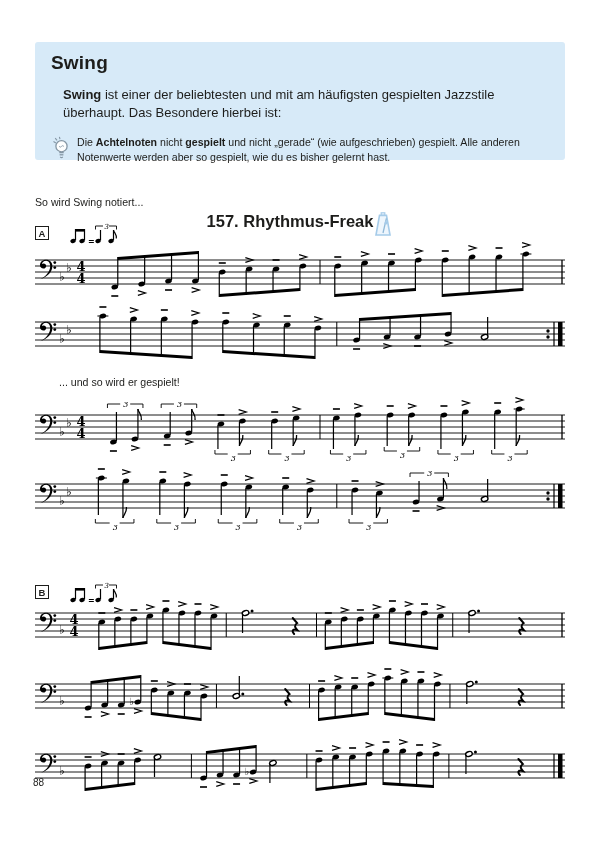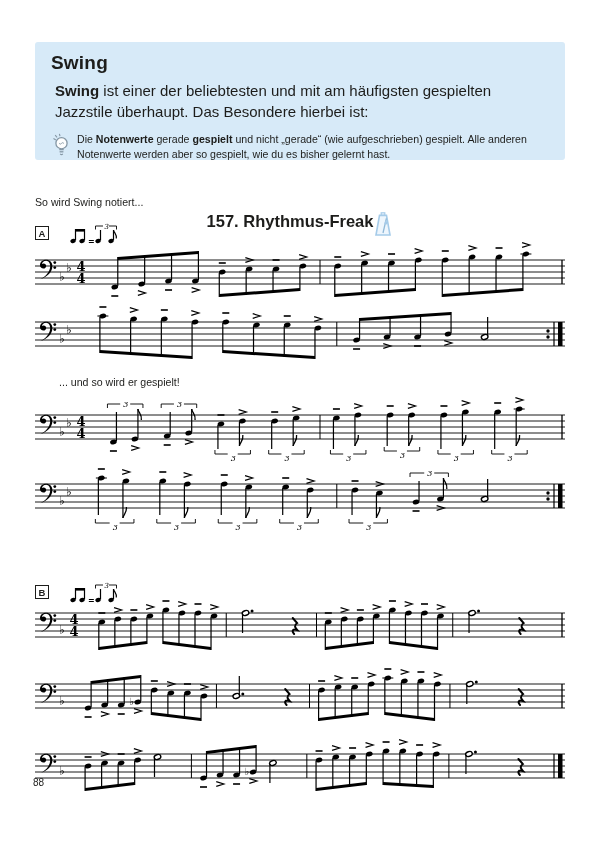--- a/index.html
+++ b/index.html
@@ -2,21 +2,21 @@
 <html><head>
 <meta charset="utf-8">
 <style>
   html,body{margin:0;padding:0;background:#fff;}
   .page{position:relative;width:600px;height:849px;background:#ffffff;overflow:hidden;
         font-family:"Liberation Sans",sans-serif;color:#1d1d1b;}
   .abs{position:absolute;}
   .info-box{left:35px;top:42px;width:530px;height:118px;background:#d7eaf8;border-radius:3px;
             box-sizing:border-box;padding:10px 16px 10px 16px;}
   .info-title{font-size:19px;font-weight:bold;margin:0 0 6px 0;letter-spacing:0.2px;}
-  .info-p{font-size:15px;line-height:1.42;margin:4px;}
+  .info-p{font-size:13px;line-height:1.42;margin:12px;}
   .tip-row{display:flex;margin-top:9px;align-items:flex-start;}
   .tip-icon{flex:0 0 26px;padding-top:1px;}
   .tip-text{font-size:10.6px;line-height:1.42;}
   b{font-weight:bold;}
   .small-label{font-size:10.6px;}
   .notation-label{left:35px;top:196px;}
   .played-label{left:35px;top:376px;margin-left:24px;}
   .sec-box{width:14px;height:14px;border:1.4px solid #1d1d1b;display:flex;align-items:center;
            justify-content:center;font-size:9.5px;font-weight:bold;box-sizing:border-box;}
   .sec-a{left:35px;top:226px;}
@@ -43,21 +43,21 @@
           <line x1="2.5" y1="5.5" x2="4.9" y2="6.9" stroke="#8496a4" stroke-width="1.1"></line>
           <line x1="4.2" y1="2.2" x2="6.0" y2="4.3" stroke="#8496a4" stroke-width="1.1"></line>
           <line x1="8.4" y1="0.8" x2="9.0" y2="3.2" stroke="#8496a4" stroke-width="1.1"></line>
           <circle cx="10.5" cy="10.2" r="5.6" fill="#fdfefe" stroke="#8496a4" stroke-width="1.3"></circle>
           <path d="M8.1,10.4 q1.2,1.5 2.4,0 q1.2,-1.5 2.4,0" fill="none" stroke="#8496a4" stroke-width="0.9"></path>
           <line x1="8.3" y1="16.6" x2="12.7" y2="16.6" stroke="#8496a4" stroke-width="1.3"></line>
           <line x1="8.6" y1="18.8" x2="12.4" y2="18.8" stroke="#8496a4" stroke-width="1.3"></line>
           <path d="M9.2,20.9 q1.3,1.5 2.6,0" fill="none" stroke="#8496a4" stroke-width="1.1"></path>
         </svg>
       </div>
-      <div class="tip-text"><span>Die </span><b>Notenwerte</b><span> gerade </span><b>gespielt</b><span> und nicht „gerade“ (wie aufgeschrieben) gespielt. Alle anderen Notenwerte werden aber so gespielt, wie du es bisher gelernt hast.</span></div>
+      <div class="tip-text"><span>Die </span><b>Achtelnoten</b><span> nicht </span><b>gespielt</b><span> und nicht „gerade“ (wie aufgeschrieben) gespielt. Alle anderen Notenwerte werden aber so gespielt, wie du es bisher gelernt hast.</span></div>
     </div>
   </div>
 
   <div class="abs small-label notation-label">So wird Swing notiert...</div>
 
   <div class="abs title-row">
     <span class="piece-title">157. Rhythmus-Freak</span>
     <span>
       <svg width="20" height="26" viewBox="0 0 20 26">
         <rect x="8.2" y="0.8" width="3.6" height="2.6" fill="#eef6fd" stroke="#a5cbe9" stroke-width="1.2"></rect>

